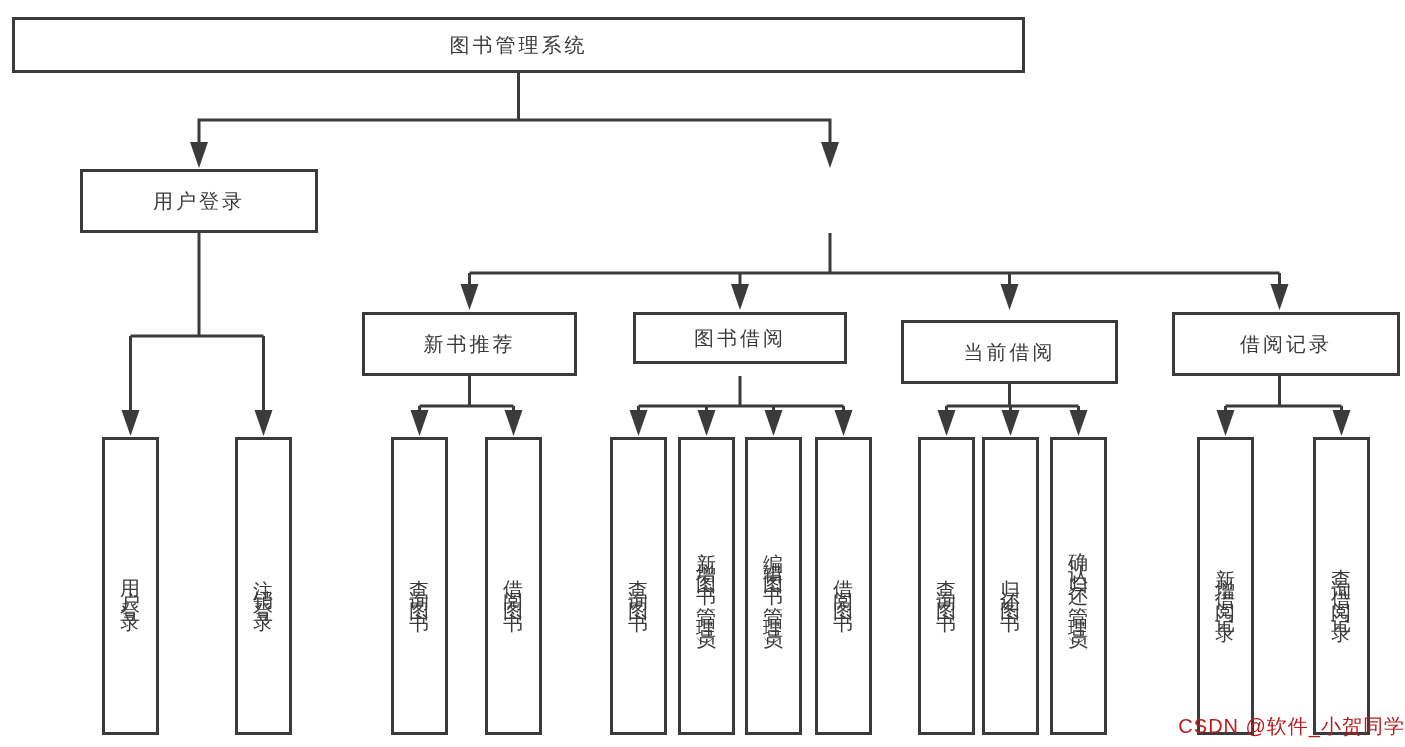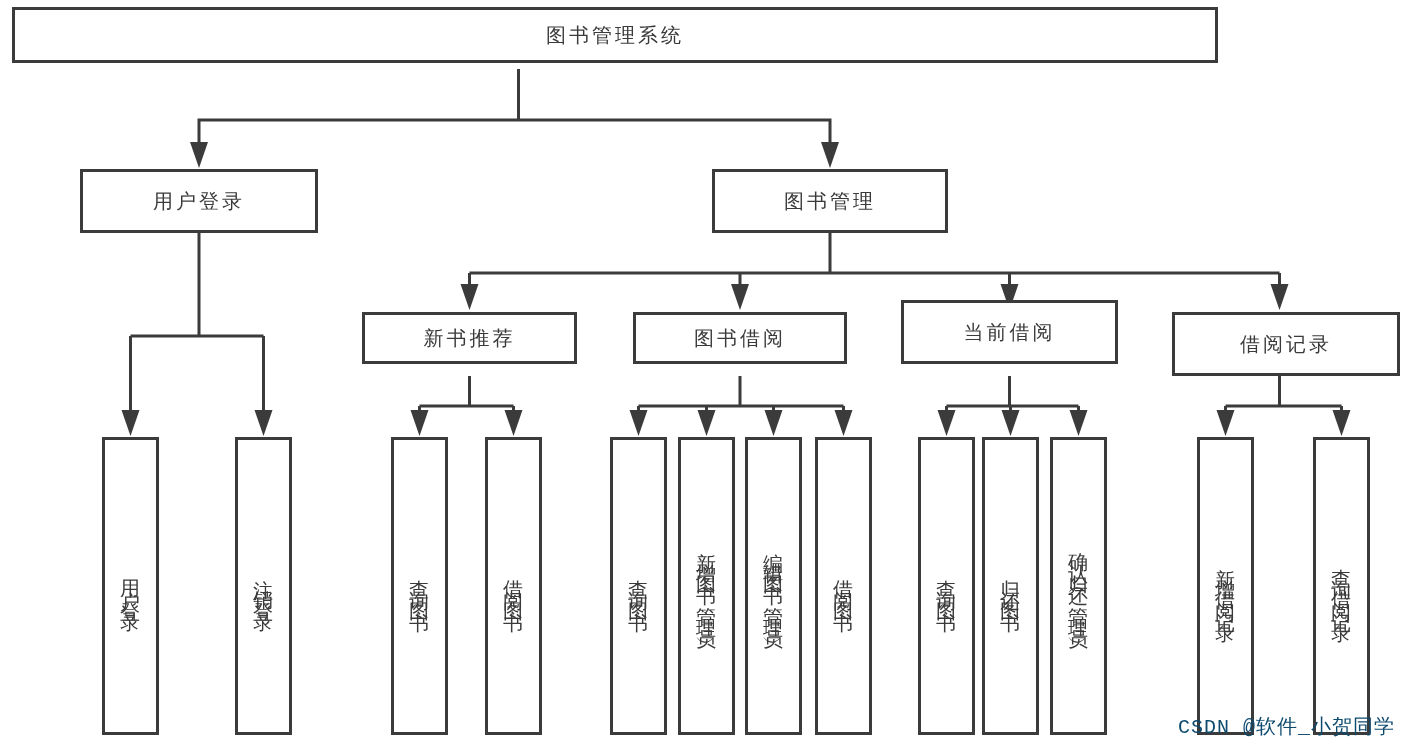--- a/index.html
+++ b/index.html
@@ -43,28 +43,27 @@
     white-space: nowrap;
   }
   .vlabel {
     writing-mode: vertical-rl;
     font-size: 20px;
     letter-spacing: 11px;
     line-height: 1;
   }
   .watermark {
     position: absolute;
-    right: 10px;
+    right: 0;
     top: 713px;
     z-index: 3;
     font-size: 20px;
     letter-spacing: 1px;
-    color: #0c4a6e;
+    color: #b91c1c;
     white-space: nowrap;
-    font-family: Liberation Mono, monospace;
   }
 </style>
 </head>
 <body>
 
 <div class="stage">
 
   <svg class="connectors" width="1405" height="747" viewBox="0 0 1405 747">
     <g stroke="#3b3b3b" stroke-width="3" fill="none">
 
@@ -98,28 +97,27 @@
       <polygon points="764.5,410 782.5,410 773.5,436"></polygon>
       <polygon points="834.5,410 852.5,410 843.5,436"></polygon>
       <polygon points="937.5,410 955.5,410 946.5,436"></polygon>
       <polygon points="1001.5,410 1019.5,410 1010.5,436"></polygon>
       <polygon points="1069.5,410 1087.5,410 1078.5,436"></polygon>
       <polygon points="1216.5,410 1234.5,410 1225.5,436"></polygon>
       <polygon points="1332.5,410 1350.5,410 1341.5,436"></polygon>
     </g>
   </svg>
 
-  <div class="box hlabel" style="left:12px; top:7px; width:1206px; height:56px">图书管理系统</div>
+  <div class="box hlabel" style="left:12px; top:17px; width:1013px; height:56px">图书管理系统</div>
 
   <div class="box hlabel" style="left:80px; top:169px; width:238px; height:64px">用户登录</div>
-  <div class="box hlabel" style="left:712px; top:169px; width:236px; height:64px">图书管理</div>
 
-  <div class="box hlabel" style="left:362px; top:312px; width:215px; height:52px">新书推荐</div>
+  <div class="box hlabel" style="left:362px; top:312px; width:215px; height:64px">新书推荐</div>
   <div class="box hlabel" style="left:633px; top:312px; width:214px; height:52px">图书借阅</div>
-  <div class="box hlabel" style="left:901px; top:300px; width:217px; height:64px">当前借阅</div>
+  <div class="box hlabel" style="left:901px; top:320px; width:217px; height:64px">当前借阅</div>
   <div class="box hlabel" style="left:1172px; top:312px; width:228px; height:64px">借阅记录</div>
 
   <div class="box vlabel" style="left:102px; top:437px; width:57px; height:298px">用户登录</div>
   <div class="box vlabel" style="left:235px; top:437px; width:57px; height:298px">注销登录</div>
 
   <div class="box vlabel" style="left:391px; top:437px; width:57px; height:298px">查询图书</div>
   <div class="box vlabel" style="left:485px; top:437px; width:57px; height:298px">借阅图书</div>
 
   <div class="box vlabel" style="left:610px; top:437px; width:57px; height:298px">查询图书</div>
   <div class="box vlabel" style="left:678px; top:437px; width:57px; height:298px">新增图书（管理员）</div>

